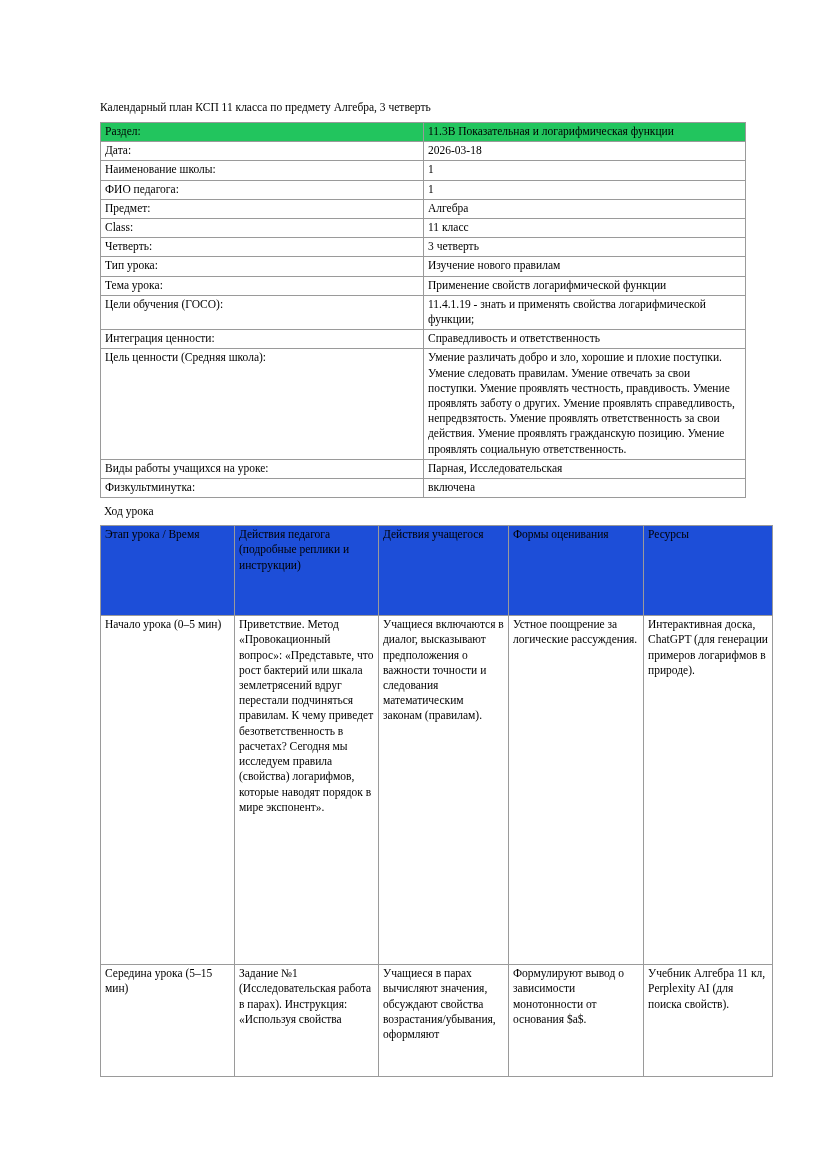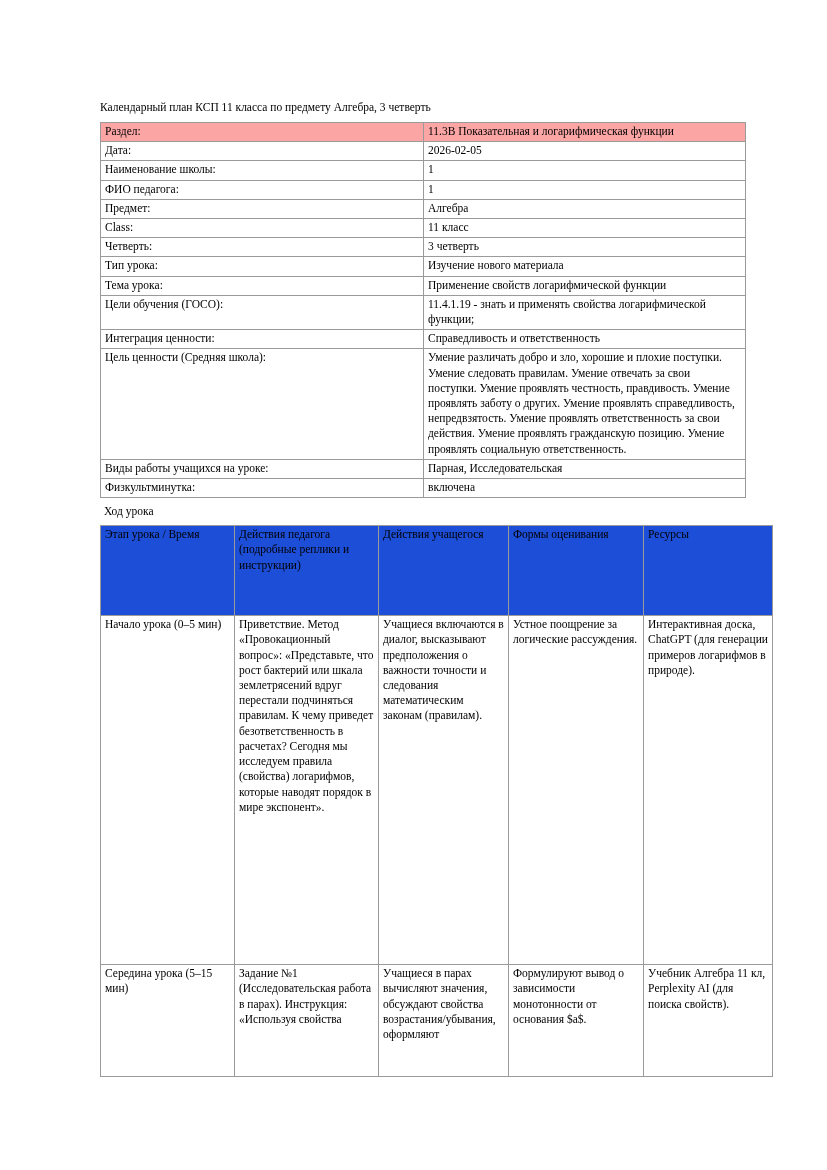--- a/index.html
+++ b/index.html
@@ -42,21 +42,21 @@
     padding: 1px 4px 2px 4px;
     vertical-align: top;
     text-align: left;
     font-weight: normal;
     overflow-wrap: break-word;
     word-break: break-word;
     hyphens: none;
   }
   table.info td.label { width: 314px; }
   table.info td.value { width: 313px; }
-  table.info tr.shaded td { background: #fca5a5; }
+  table.info tr.shaded td { background: #22c55e; }
 
   .section-title {
     font-size: 11.5px;
     line-height: 14px;
     margin: 6px 0 7px 4px;
   }
 
   table.flow th { background: #1d4ed8; }
   .c0 { width: 125px; }
   .c1 { width: 135px; }
@@ -77,21 +77,21 @@
   <div class="doc-title">Календарный план КСП 11 класса по предмету Алгебра, 3 четверть</div>
 
   <table class="info">
     <tbody>
       <tr class="shaded">
         <td class="label">Раздел:</td>
         <td class="value">11.3В Показательная и логарифмическая функции</td>
       </tr>
       <tr>
         <td class="label">Дата:</td>
-        <td class="value">2026-02-05</td>
+        <td class="value">2026-03-18</td>
       </tr>
       <tr>
         <td class="label">Наименование школы:</td>
         <td class="value">1</td>
       </tr>
       <tr>
         <td class="label">ФИО педагога:</td>
         <td class="value">1</td>
       </tr>
       <tr>
@@ -101,21 +101,21 @@
       <tr>
         <td class="label">Class:</td>
         <td class="value">11 класс</td>
       </tr>
       <tr>
         <td class="label">Четверть:</td>
         <td class="value">3 четверть</td>
       </tr>
       <tr>
         <td class="label">Тип урока:</td>
-        <td class="value">Изучение нового материала</td>
+        <td class="value">Изучение нового правилам</td>
       </tr>
       <tr>
         <td class="label">Тема урока:</td>
         <td class="value">Применение свойств логарифмической функции</td>
       </tr>
       <tr>
         <td class="label">Цели обучения (ГОСО):</td>
         <td class="value">11.4.1.19 - знать и применять свойства логарифмической функции;</td>
       </tr>
       <tr>

